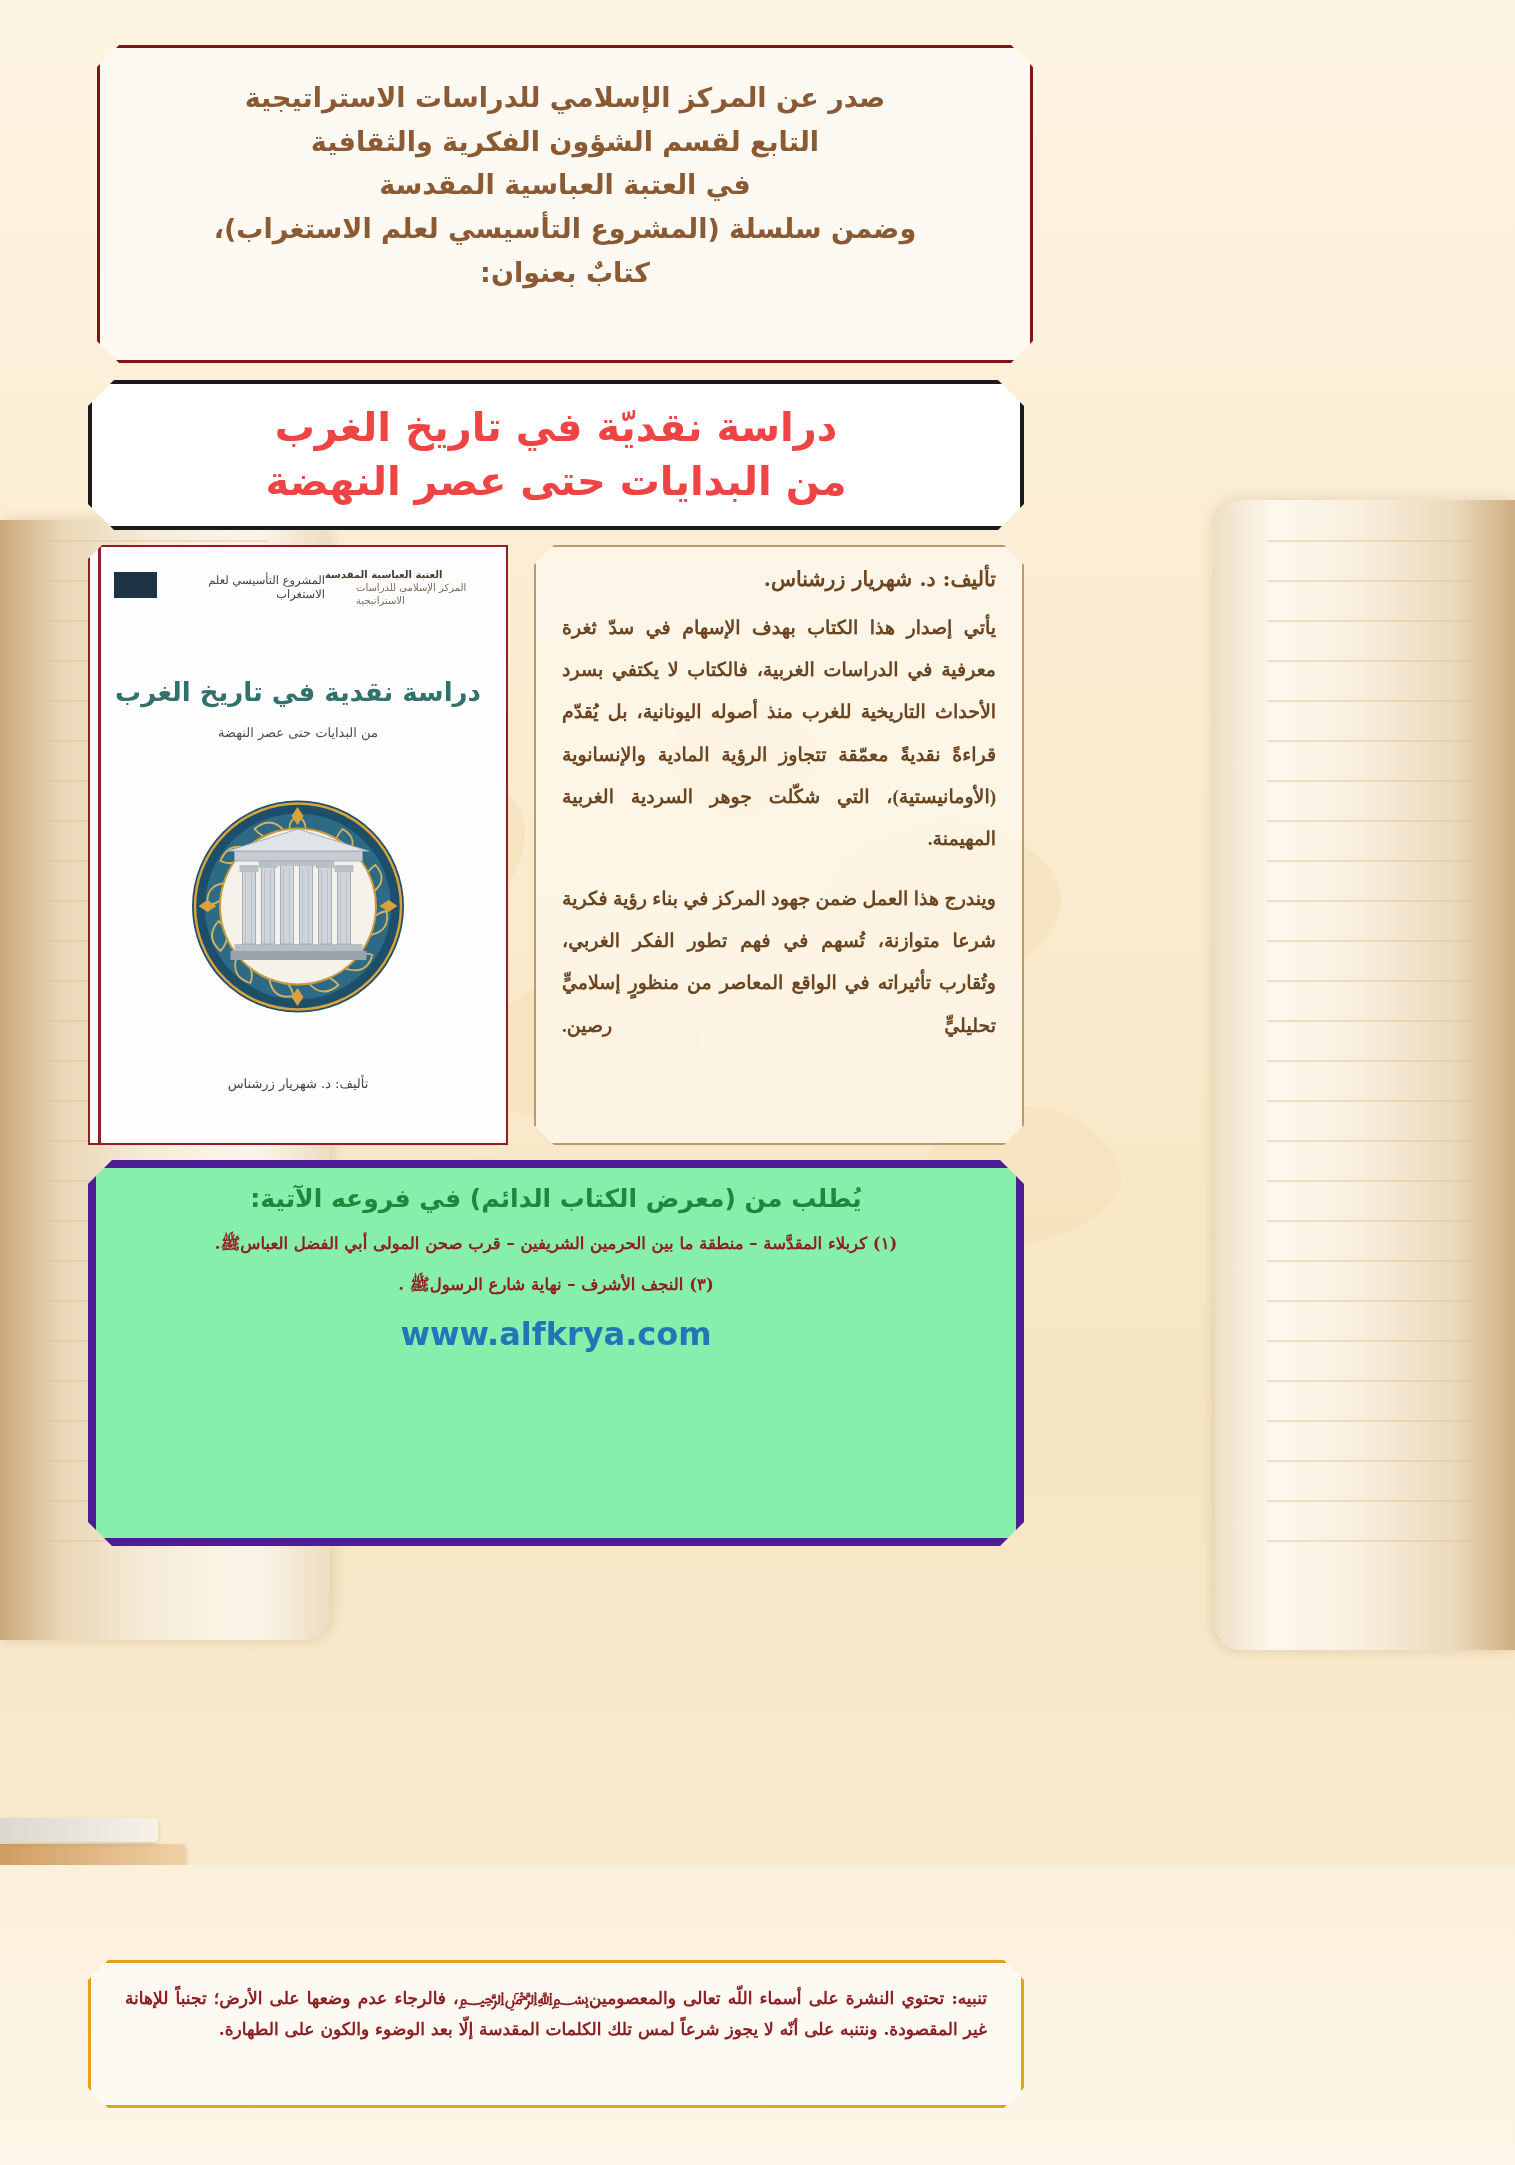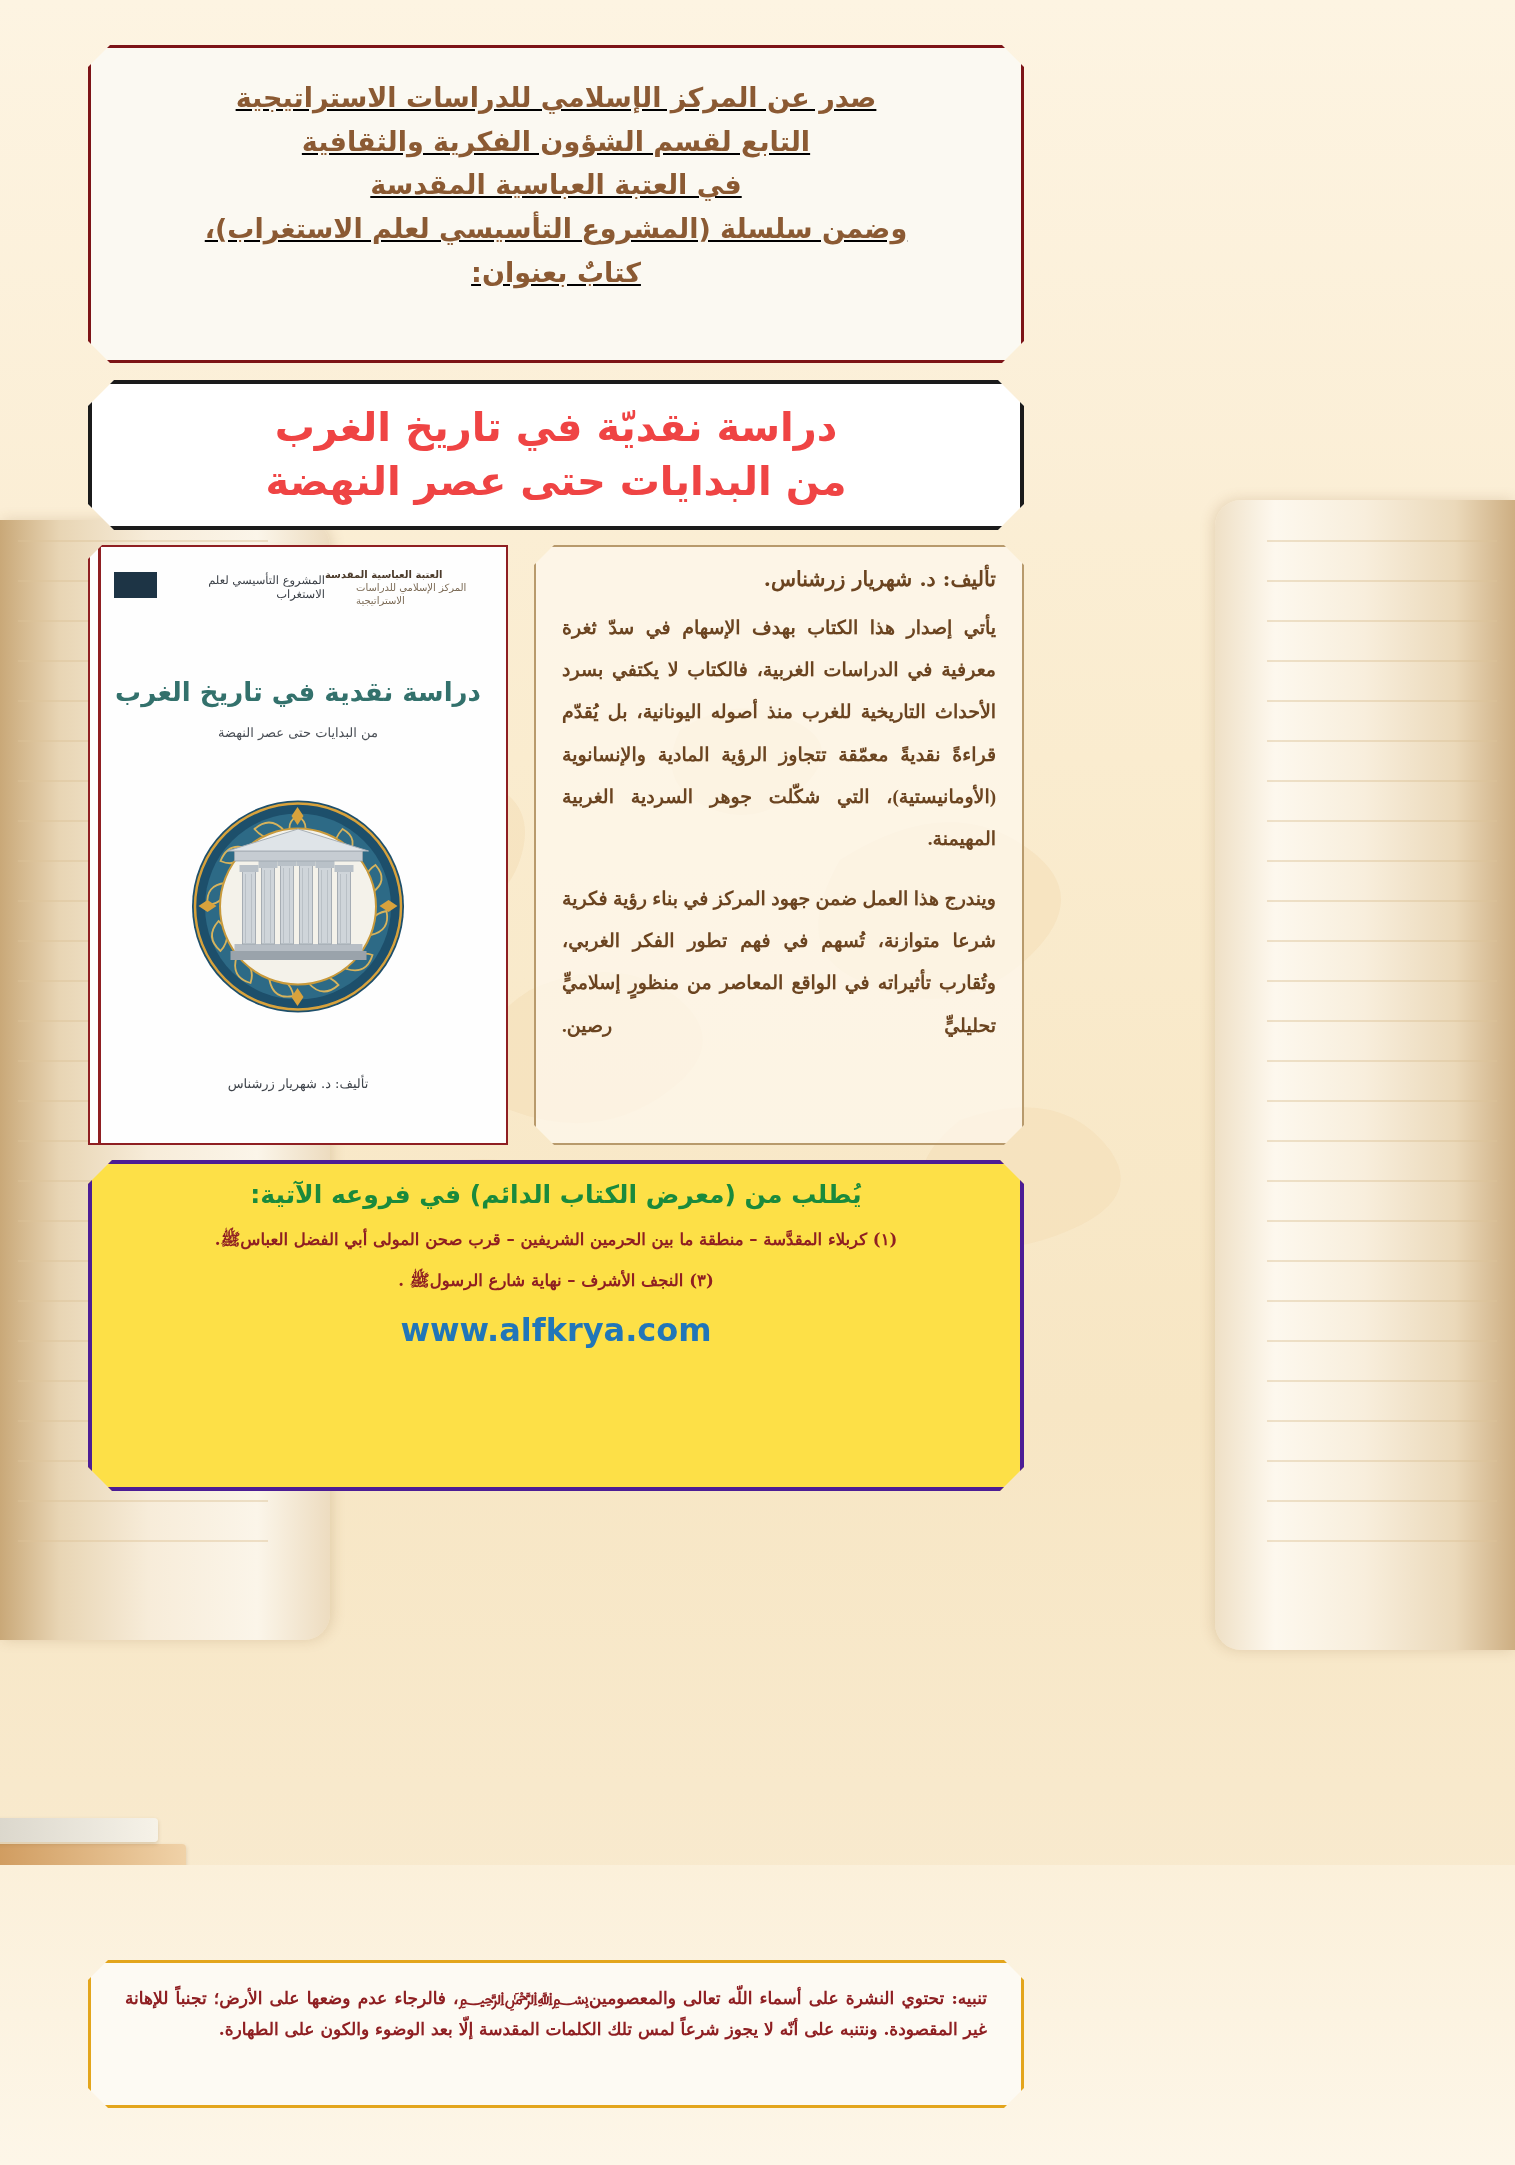--- a/index.html
+++ b/index.html
@@ -37,22 +37,22 @@
   .notched {
     position:relative;
     background:#fbf9f2;
     border:3px solid #7d1417;
     -webkit-clip-path:polygon(22px 0,calc(100% - 22px) 0,100% 22px,100% calc(100% - 22px),calc(100% - 22px) 100%,22px 100%,0 calc(100% - 22px),0 22px);
     clip-path:polygon(22px 0,calc(100% - 22px) 0,100% 22px,100% calc(100% - 22px),calc(100% - 22px) 100%,22px 100%,0 calc(100% - 22px),0 22px);
   }
 
   
   #headerCard {
-    position:absolute; left:88px; top:45px; width:936px; height:318px;
-    z-index:5; box-sizing:border-box; padding:28px 44px 0 44px;text-decoration:underline;
+    position:absolute; left:97px; top:45px; width:936px; height:318px;
+    z-index:5; box-sizing:border-box; padding:28px 44px 0 44px;
   }
   #headerCard .hline {
     text-align:center; color:#8b5a33; font-weight:bold;
     font-size:27px; line-height:1.62; letter-spacing:.2px;
   }
 
   
   #titleCard {
     position:absolute; left:88px; top:380px; width:936px; height:150px;
     z-index:6; box-sizing:border-box; background:#ffffff;
@@ -106,23 +106,23 @@
     color:#33716c; font-size:26px; font-weight:bold; }
   .cov-sub { position:absolute; top:178px; left:0; right:0; text-align:center;
     color:#4a4f56; font-size:13px; font-family:"DejaVu Serif","Liberation Serif",serif; }
   .medal { position:absolute; left:50%; top:252px; transform:translateX(-50%);
            width:215px; height:215px; }
   .cov-author { position:absolute; bottom:52px; left:0; right:0; text-align:center;
     color:#3f444b; font-size:13px; font-family:"DejaVu Serif","Liberation Serif",serif; }
 
   
   #outletsCard {
-    position:absolute; left:88px; top:1160px; width:936px; height:331px;
+    position:absolute; left:88px; top:1160px; width:936px; height:386px;
     z-index:6; box-sizing:border-box; padding:16px 40px 0 40px;
-    background:#fde047; border:4px solid #4c1d95;
+    background:#86efac; border:8px solid #4c1d95;
     -webkit-clip-path:polygon(24px 0,calc(100% - 24px) 0,100% 24px,100% calc(100% - 24px),calc(100% - 24px) 100%,24px 100%,0 calc(100% - 24px),0 24px);
     clip-path:polygon(24px 0,calc(100% - 24px) 0,100% 24px,100% calc(100% - 24px),calc(100% - 24px) 100%,24px 100%,0 calc(100% - 24px),0 24px);
   }
   #outletsCard .heading { text-align:center; color:#1a8a3c; font-weight:bold; font-size:25px; margin-bottom:20px; }
   #outletsCard .addr { text-align:center; color:#8f1f22; font-weight:bold; font-size:16.5px;
     margin-bottom:17px; font-family:"DejaVu Serif","Liberation Serif",serif; }
   #outletsCard .note { text-align:center; color:#8f1f22; font-weight:bold; font-size:15.5px;
     margin-top:22px; font-family:"DejaVu Serif","Liberation Serif",serif; }
   #outletsCard .site { text-align:center; color:#2176b8; font-weight:bold; font-size:32px;
     margin-top:16px; direction:ltr; }

